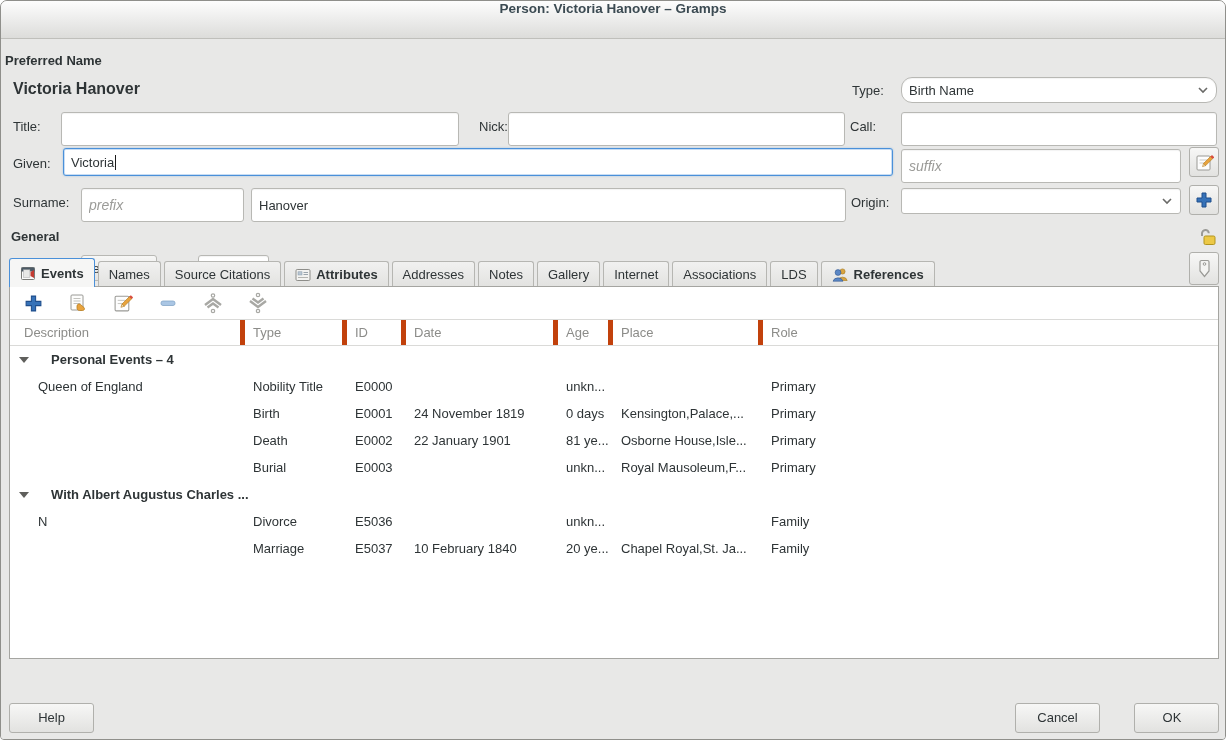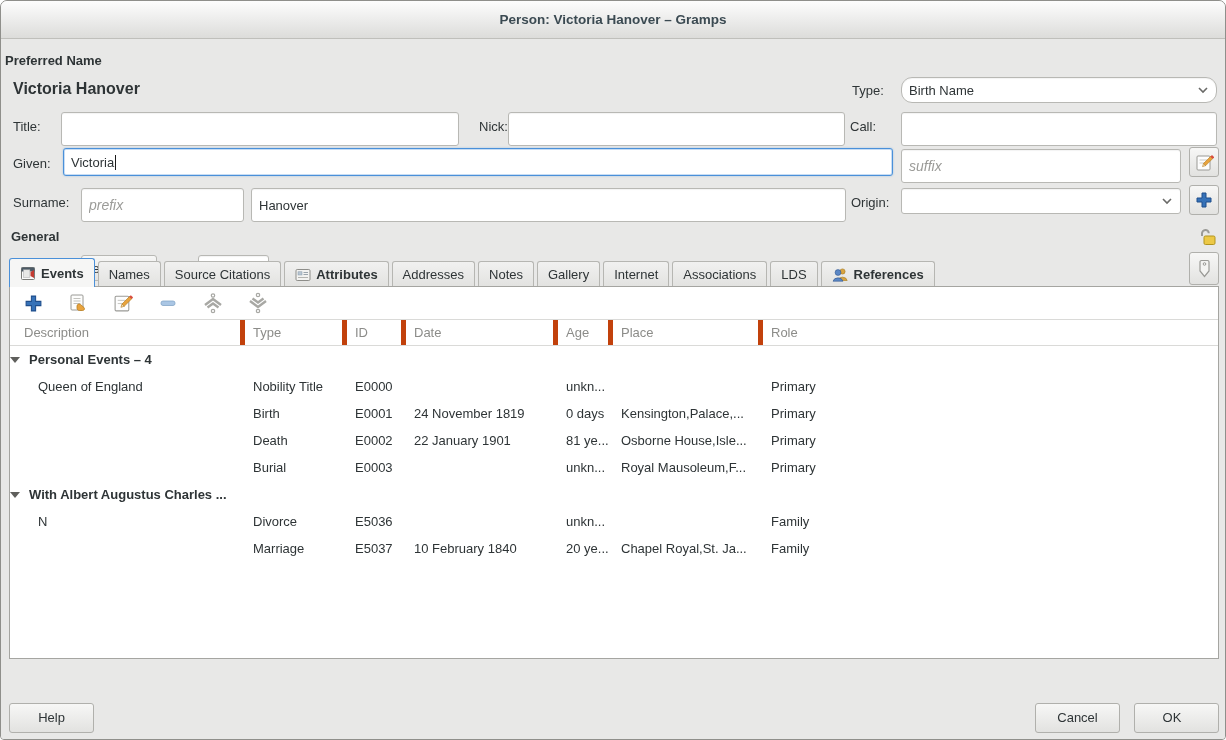--- a/index.html
+++ b/index.html
@@ -4,21 +4,21 @@
 <style>
   * { margin:0; padding:0; box-sizing:border-box; }
   html,body { width:1226px; height:740px; background:#fff; }
   body { font-family:"Liberation Sans", sans-serif; font-size:13px; color:#2e3436; }
 
   .window { position:absolute; left:0; top:0; width:1226px; height:740px;
     background:#e8e8e7; border:1px solid #8f8f8b; border-radius:7px 7px 4px 4px; overflow:hidden; }
 
   
   .titlebar { height:38px; background:linear-gradient(#fdfdfd,#dcdcda);
-    border-bottom:1px solid #bfbfbb; display:flex; align-items:center; justify-content:center; }
+    border-bottom:1px solid #bfbfbb; display:flex; justify-content:center; }
   .titlebar .title { font-weight:bold; color:#3b4a52; font-size:13.5px; }
 
   .form { position:absolute; left:0; top:39px; width:1226px; height:255px; }
   .abs { position:absolute; }
   .sect { font-weight:bold; color:#2e3436; }
   .bigname { font-size:16px; font-weight:600; color:#2e3436; }
   .lbl { color:#2e3436; }
 
   .entry { background:#fff; border:1px solid #b8b8b4; border-radius:3px; height:34px;
     font-family:"Liberation Sans",sans-serif; font-size:13px; color:#2e3436; padding:0 7px;
@@ -52,35 +52,35 @@
   .toolbar { height:32px; display:flex; align-items:center; gap:23px; padding-left:12px; background:#fff; }
   .tbtn { width:22px; height:22px; display:flex; align-items:center; justify-content:center; }
 
   .grid { display:grid; grid-template-columns:235px 102px 59px 152px 55px 150px 1fr; }
   .thead { height:27px; border-top:1px solid #dadad8; border-bottom:1px solid #dadad8; }
   .thead .hc { display:flex; align-items:center; padding-left:8px; color:#8c8c89;
     border-right:5px solid #c2410c; overflow:hidden; white-space:nowrap; }
   .thead .hc:first-child { padding-left:14px; }
   .thead .hc:last-child { border-right:none; }
 
-  .rows .gr { height:27px; display:flex; align-items:center; gap:9px; font-weight:bold; }
+  .rows .gr { height:27px; display:flex; align-items:center; gap:22px; padding-left:9px; font-weight:bold; }
   .tri { width:0; height:0; border-left:5px solid transparent; border-right:5px solid transparent;
     border-top:6px solid #5f5f5c; }
   .row { height:27px; }
   .row .c { display:flex; align-items:center; padding-left:8px; white-space:nowrap; overflow:hidden; }
   .row .c.desc { padding-left:28px; }
 
   
   .footer { position:absolute; left:0; bottom:0; width:1226px; height:43px; background:#e8e8e7;
     display:flex; align-items:center; padding:0 8px; }
   .btn { background:linear-gradient(#f7f7f6,#e2e2e0); border:1px solid #b0b0ac; border-radius:3px;
     height:30px; min-width:85px; padding:0 18px; font-family:"Liberation Sans",sans-serif;
     font-size:13px; color:#2e3436; }
   .spacer { flex:1; }
-  .footer .btn + .btn { margin-left:14px;padding-left:9px; }
+  .footer .btn + .btn { margin-left:34px;padding-left:9px; }
 </style>
 </head>
 <body>
 
 <div class="window">
 
   <div class="titlebar">
     <span class="title">Person: Victoria Hanover – Gramps</span>
   </div>
 

